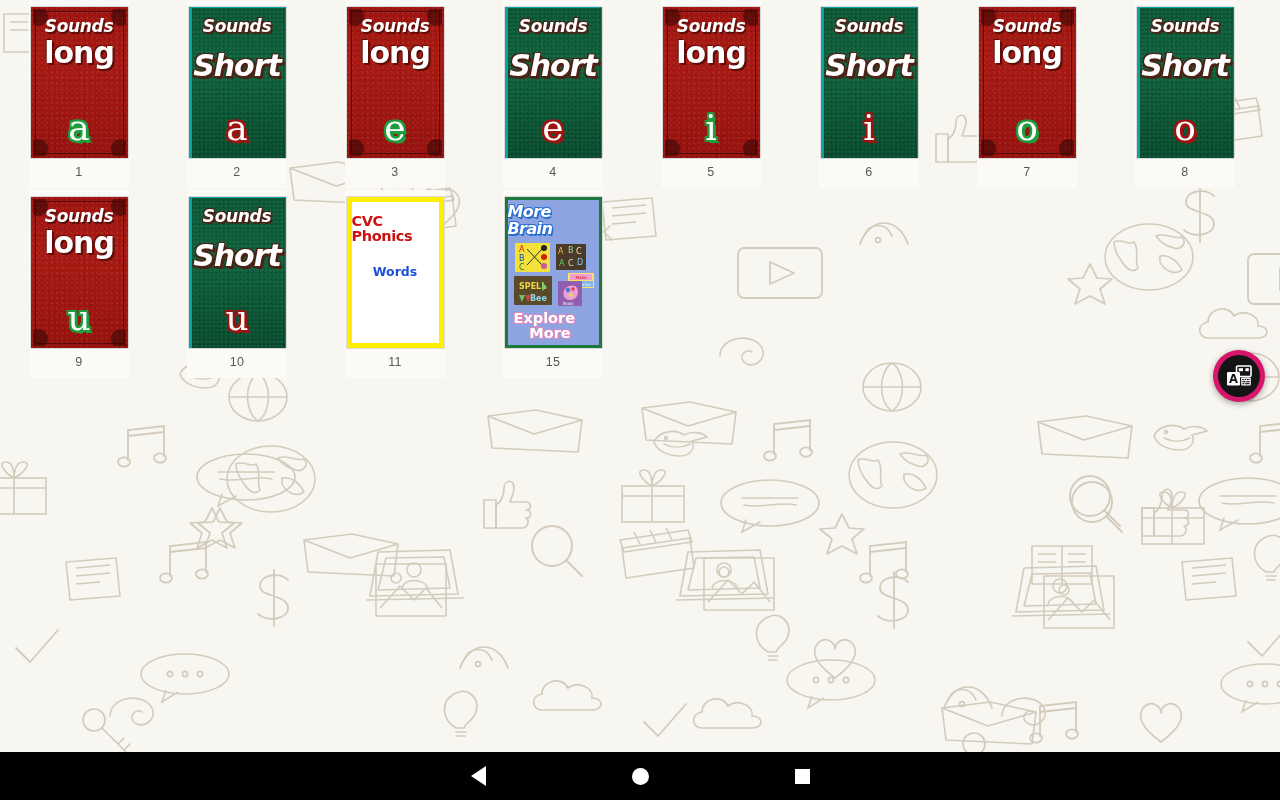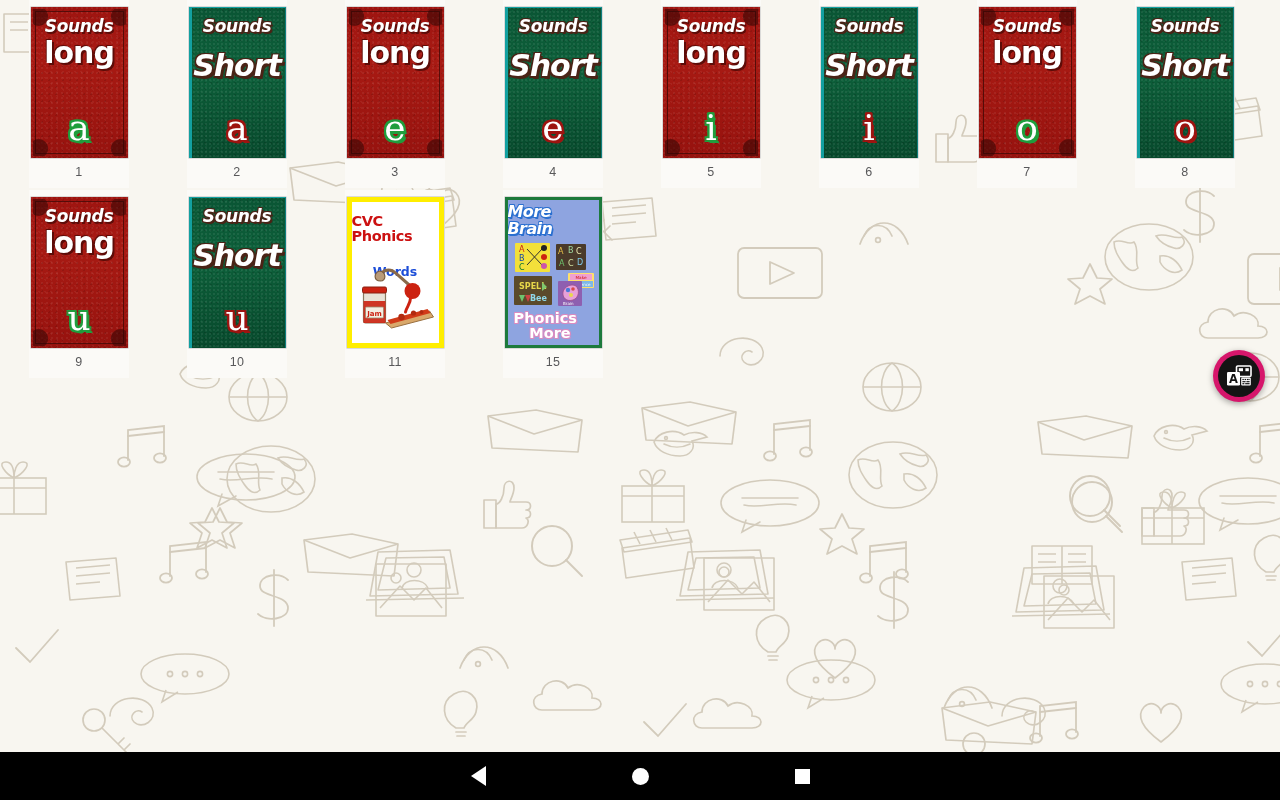--- a/index.html
+++ b/index.html
@@ -606,37 +606,20 @@
             <div class="cover-word">Short</div>
             <div class="cover-letter">u</div>
           </div>
           <div class="tile-num">10</div>
         </div>
         <div class="tile">
           <div class="tile-bg"></div>
           <div class="cover cvc">
             <div class="cvc-title">CVC Phonics</div>
             <div class="cvc-sub">Words</div>
-            <div class="cvc-art">
-<svg viewBox="0 0 80 62" width="100%" height="100%">
-  <path d="M26 6 C30 2, 36 2, 40 6 L56 20" fill="none" stroke="#8a6a4a" stroke-width="3" stroke-linecap="round"></path>
-  <path d="M24 4 C18 6, 18 14, 25 14 C31 14, 31 5, 24 4 Z" fill="#b89a78" stroke="#7a5c3c" stroke-width="1.2"></path>
-  <circle cx="57" cy="24" r="8" fill="#cc2211"></circle>
-  <path d="M55 31 C55 37, 51 40, 50 45" fill="none" stroke="#cc2211" stroke-width="3" stroke-linecap="round"></path>
-  <path d="M30 56 L74 44 L78 50 L36 61 Z" fill="#d9a86a" stroke="#9a7040" stroke-width="1"></path>
-  <path d="M32 53 L72 42 L75 46 L35 57 Z" fill="#d13a18"></path>
-  <circle cx="46" cy="50" r="3.2" fill="#b22a10"></circle>
-  <circle cx="58" cy="46" r="2.6" fill="#b22a10"></circle>
-  <circle cx="66" cy="45" r="2" fill="#b22a10"></circle>
-  <rect x="8" y="24" width="22" height="32" rx="2" fill="#e8e2d6" stroke="#8a7a60" stroke-width="1.2"></rect>
-  <rect x="8" y="34" width="22" height="22" fill="#cc2211" opacity="0.9"></rect>
-  <rect x="7" y="20" width="24" height="6" rx="1.5" fill="#cc2211" stroke="#8a2010" stroke-width="1"></rect>
-  <rect x="10" y="40" width="18" height="11" rx="1" fill="#f4eee2" stroke="#9a8a70" stroke-width="0.8"></rect>
-  <text x="19" y="49" font-family="'DejaVu Sans',sans-serif" font-size="7" font-weight="bold" fill="#cc2211" text-anchor="middle">Jam</text>
-</svg></div>
           </div>
           <div class="tile-num">11</div>
         </div>
         <div class="tile">
           <div class="tile-bg"></div>
           <div class="cover moreapps">
             <div class="ma-title">More Brain</div>
             <div class="ma-thumbs">
       <div class="ma-th ma-th1">
         <svg viewBox="0 0 35 29" width="100%" height="100%">
@@ -680,21 +663,21 @@
         <svg viewBox="0 0 24 25" width="100%" height="100%">
           <path d="M18 5 C22 9, 21 17, 15 19 C9 21, 4 17, 5 11 C6 6, 13 2, 18 5 Z" fill="#e8a0d8" stroke="#9a4a8a" stroke-width="0.8"></path>
           <circle cx="10" cy="9" r="2.2" fill="#4a7ad8"></circle>
           <circle cx="15" cy="8" r="1.8" fill="#d84a4a"></circle>
           <circle cx="13" cy="14" r="2" fill="#e8d84a"></circle>
           <text x="5" y="24" font-family="'DejaVu Sans',sans-serif" font-size="4" fill="#ffffff">Brain</text>
         </svg>
       </div>
             </div>
             <div class="ma-foot">
-              <span class="l1">Phonics</span>
+              <span class="l1">Explore</span>
               <span class="l2">More</span>
             </div>
           </div>
           <div class="tile-num">15</div>
         </div>
       </div>
   </div>
 
   <div id="fab" style="left: 1213px; top: 350px; background: rgb(214, 22, 107);">
     <div class="inner" style="background: rgb(20, 20, 20);">

